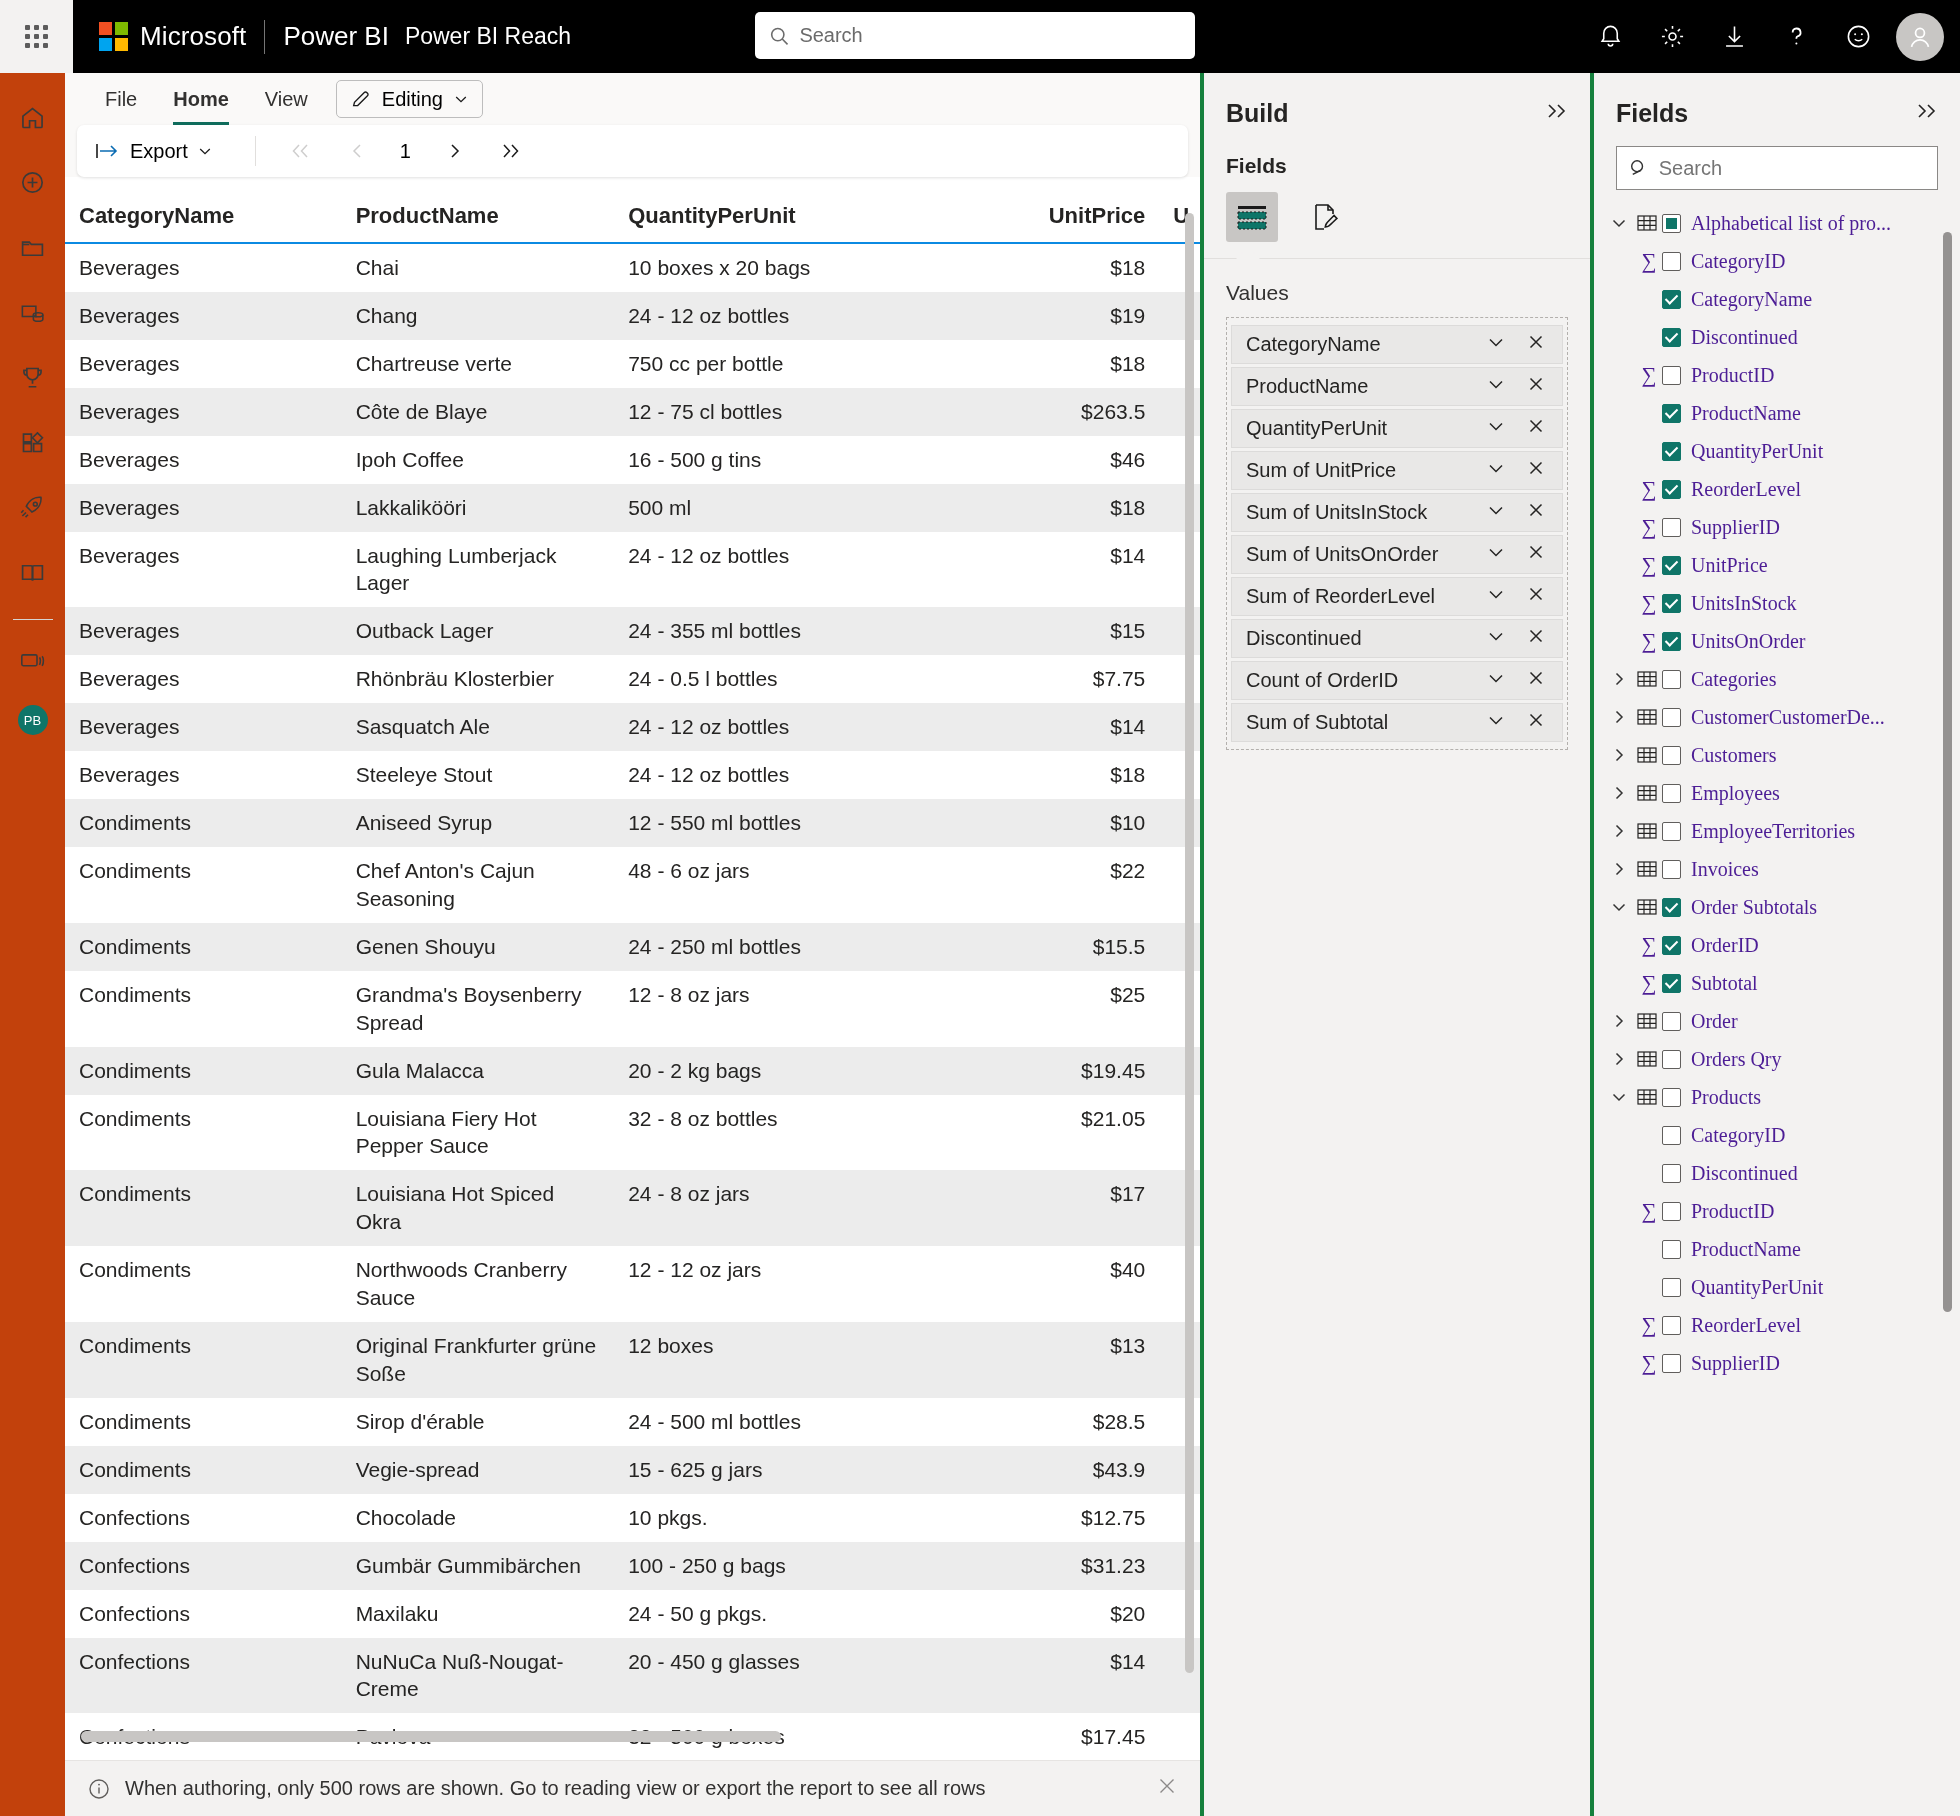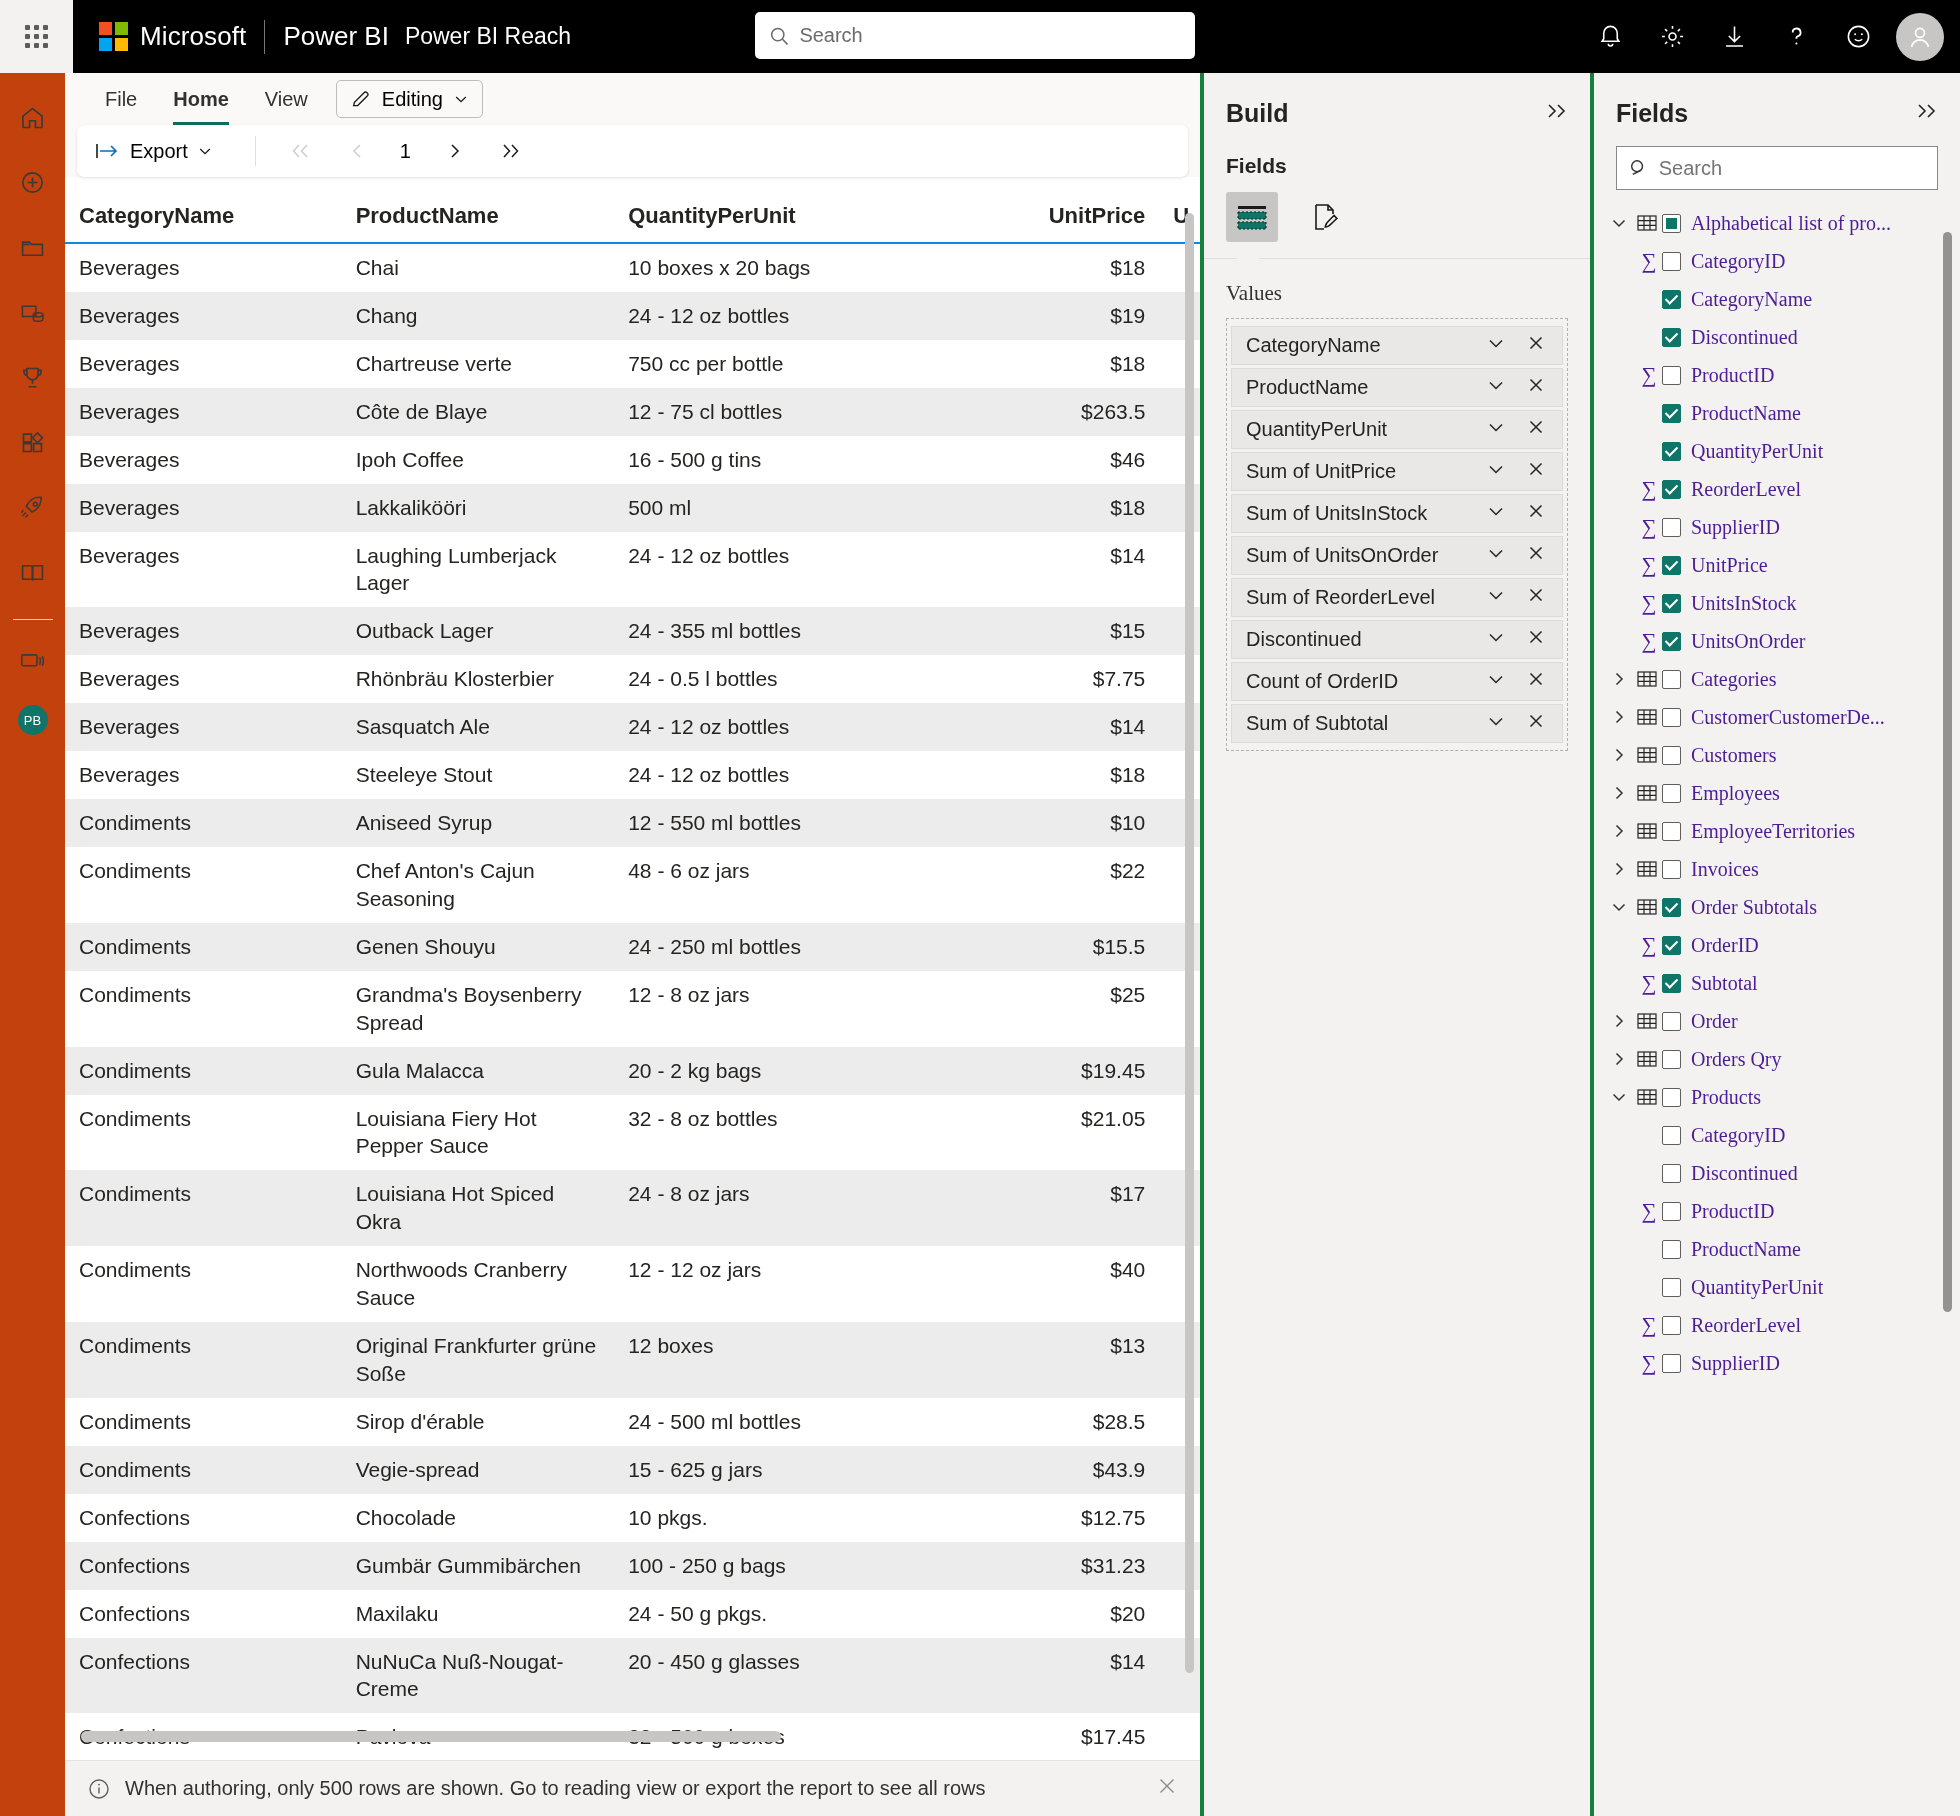--- a/index.html
+++ b/index.html
@@ -120,21 +120,21 @@
   .viz-btn { width: 52px; height: 50px; display: flex; align-items: center; justify-content: center;
              border-radius: 3px; cursor: pointer; }
   .viz-btn.sel { background: #c8c6c4; }
   .panel-divider { height: 1px; background: #e1dfdd; margin-top: 16px; position: relative; }
   .caret-up { position: absolute; left: 32px; top: -11px; width: 0; height: 0;
               border-left: 12px solid transparent; border-right: 12px solid transparent;
               border-bottom: 11px solid #f3f2f1; }
   .caret-up::after { content:""; position:absolute; left:-12px; top:1px; width:0; height:0;
               border-left: 12px solid transparent; border-right: 12px solid transparent;
               border-bottom: 11px solid #f3f2f1; }
-  .values-label { font-size: 21px; color: #323130; padding: 22px 22px 12px 22px; font-family: Liberation Serif, serif; }
+  .values-label { font-size: 21px; color: #323130; padding: 22px 22px 12px 22px; }
   .wells { margin: 0 22px; border: 1px dashed #b3b0ad; padding: 4px; }
   .well {
     height: 39px; background: #e9e8e7; border: 1px solid #dcdbda; margin: 3px 0;
     display: flex; align-items: center; padding: 0 10px 0 14px; font-size: 20px; color: #252423;
   }
   .well .chev { margin-left: auto; cursor: pointer; padding: 0 10px; }
   .well .rm { cursor: pointer; padding: 0 6px 0 10px; font-size: 22px; }
 
   .fsearch { margin: 18px 22px 0 22px; height: 44px; background: #fff; border: 1px solid #8a8886;
              display: flex; align-items: center; padding: 0 12px; }

